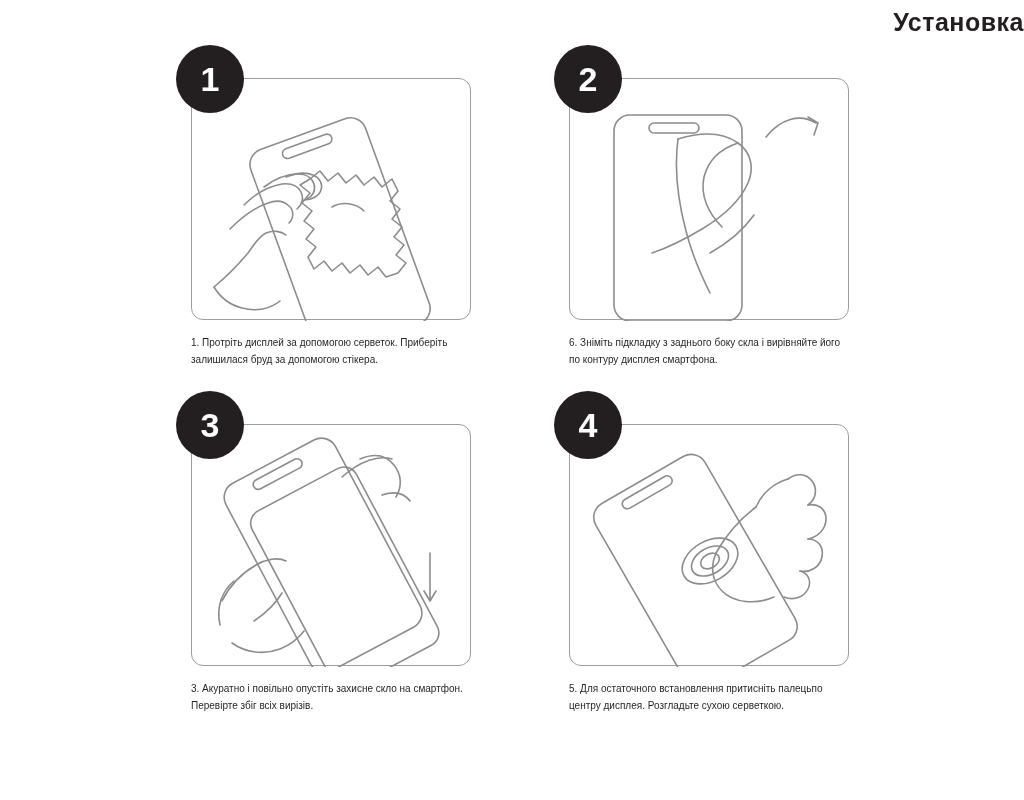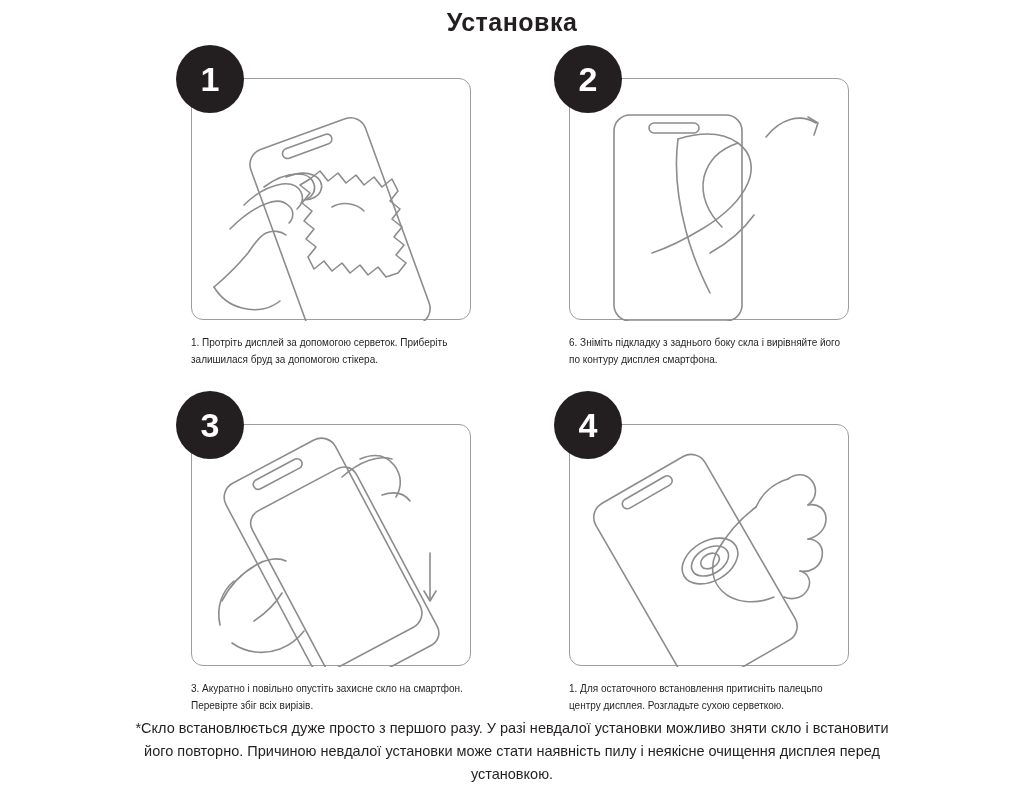--- a/index.html
+++ b/index.html
@@ -15,21 +15,21 @@
     color: #231f20;
     overflow: hidden;
   }
   .page {
     position: relative;
     width: 1024px;
     height: 800px;
     box-sizing: border-box;
   }
   .title {
-    text-align: center;
+    text-align: right;
     font-size: 25px;
     font-weight: bold;
     letter-spacing: 0.5px;
     padding-top: 8px;
     color: #231f20;
   }
   .grid {
     position: absolute;
     top: 78px;
     left: 0;
@@ -216,21 +216,20 @@
               <path d="M146 128 c10 -18 24 -34 40 -46"></path>
               <path d="M186 82 c6 -14 18 -24 32 -28"></path>
               <path d="M218 54 c8 -6 18 -6 24 2 c6 8 4 18 -4 24"></path>
               <path d="M238 80 c10 -2 18 4 18 14 c0 10 -8 18 -18 20"></path>
               <path d="M238 114 c10 0 16 8 14 18 c-2 10 -12 16 -22 14"></path>
               <path d="M230 146 c8 2 12 10 8 18 c-4 8 -14 12 -24 8"></path>
               <path d="M146 128 c-6 14 -4 28 6 38 c12 12 34 14 52 6"></path>
             </svg>
           </div>
         </div>
-        <div class="caption">1. Для остаточного встановлення притисніть палецьпо центру дисплея. Розгладьте сухою серветкою.</div>
+        <div class="caption">5. Для остаточного встановлення притисніть палецьпо центру дисплея. Розгладьте сухою серветкою.</div>
       </div>
 
     </div>
   </div>
 
-  <div class="footnote">*Скло встановлюється дуже просто з першого разу. У разі невдалої установки можливо зняти скло і встановити його повторно. Причиною невдалої установки може стати наявність пилу і неякісне очищення дисплея перед установкою.</div>
 
 </div>
 
 </body></html>

